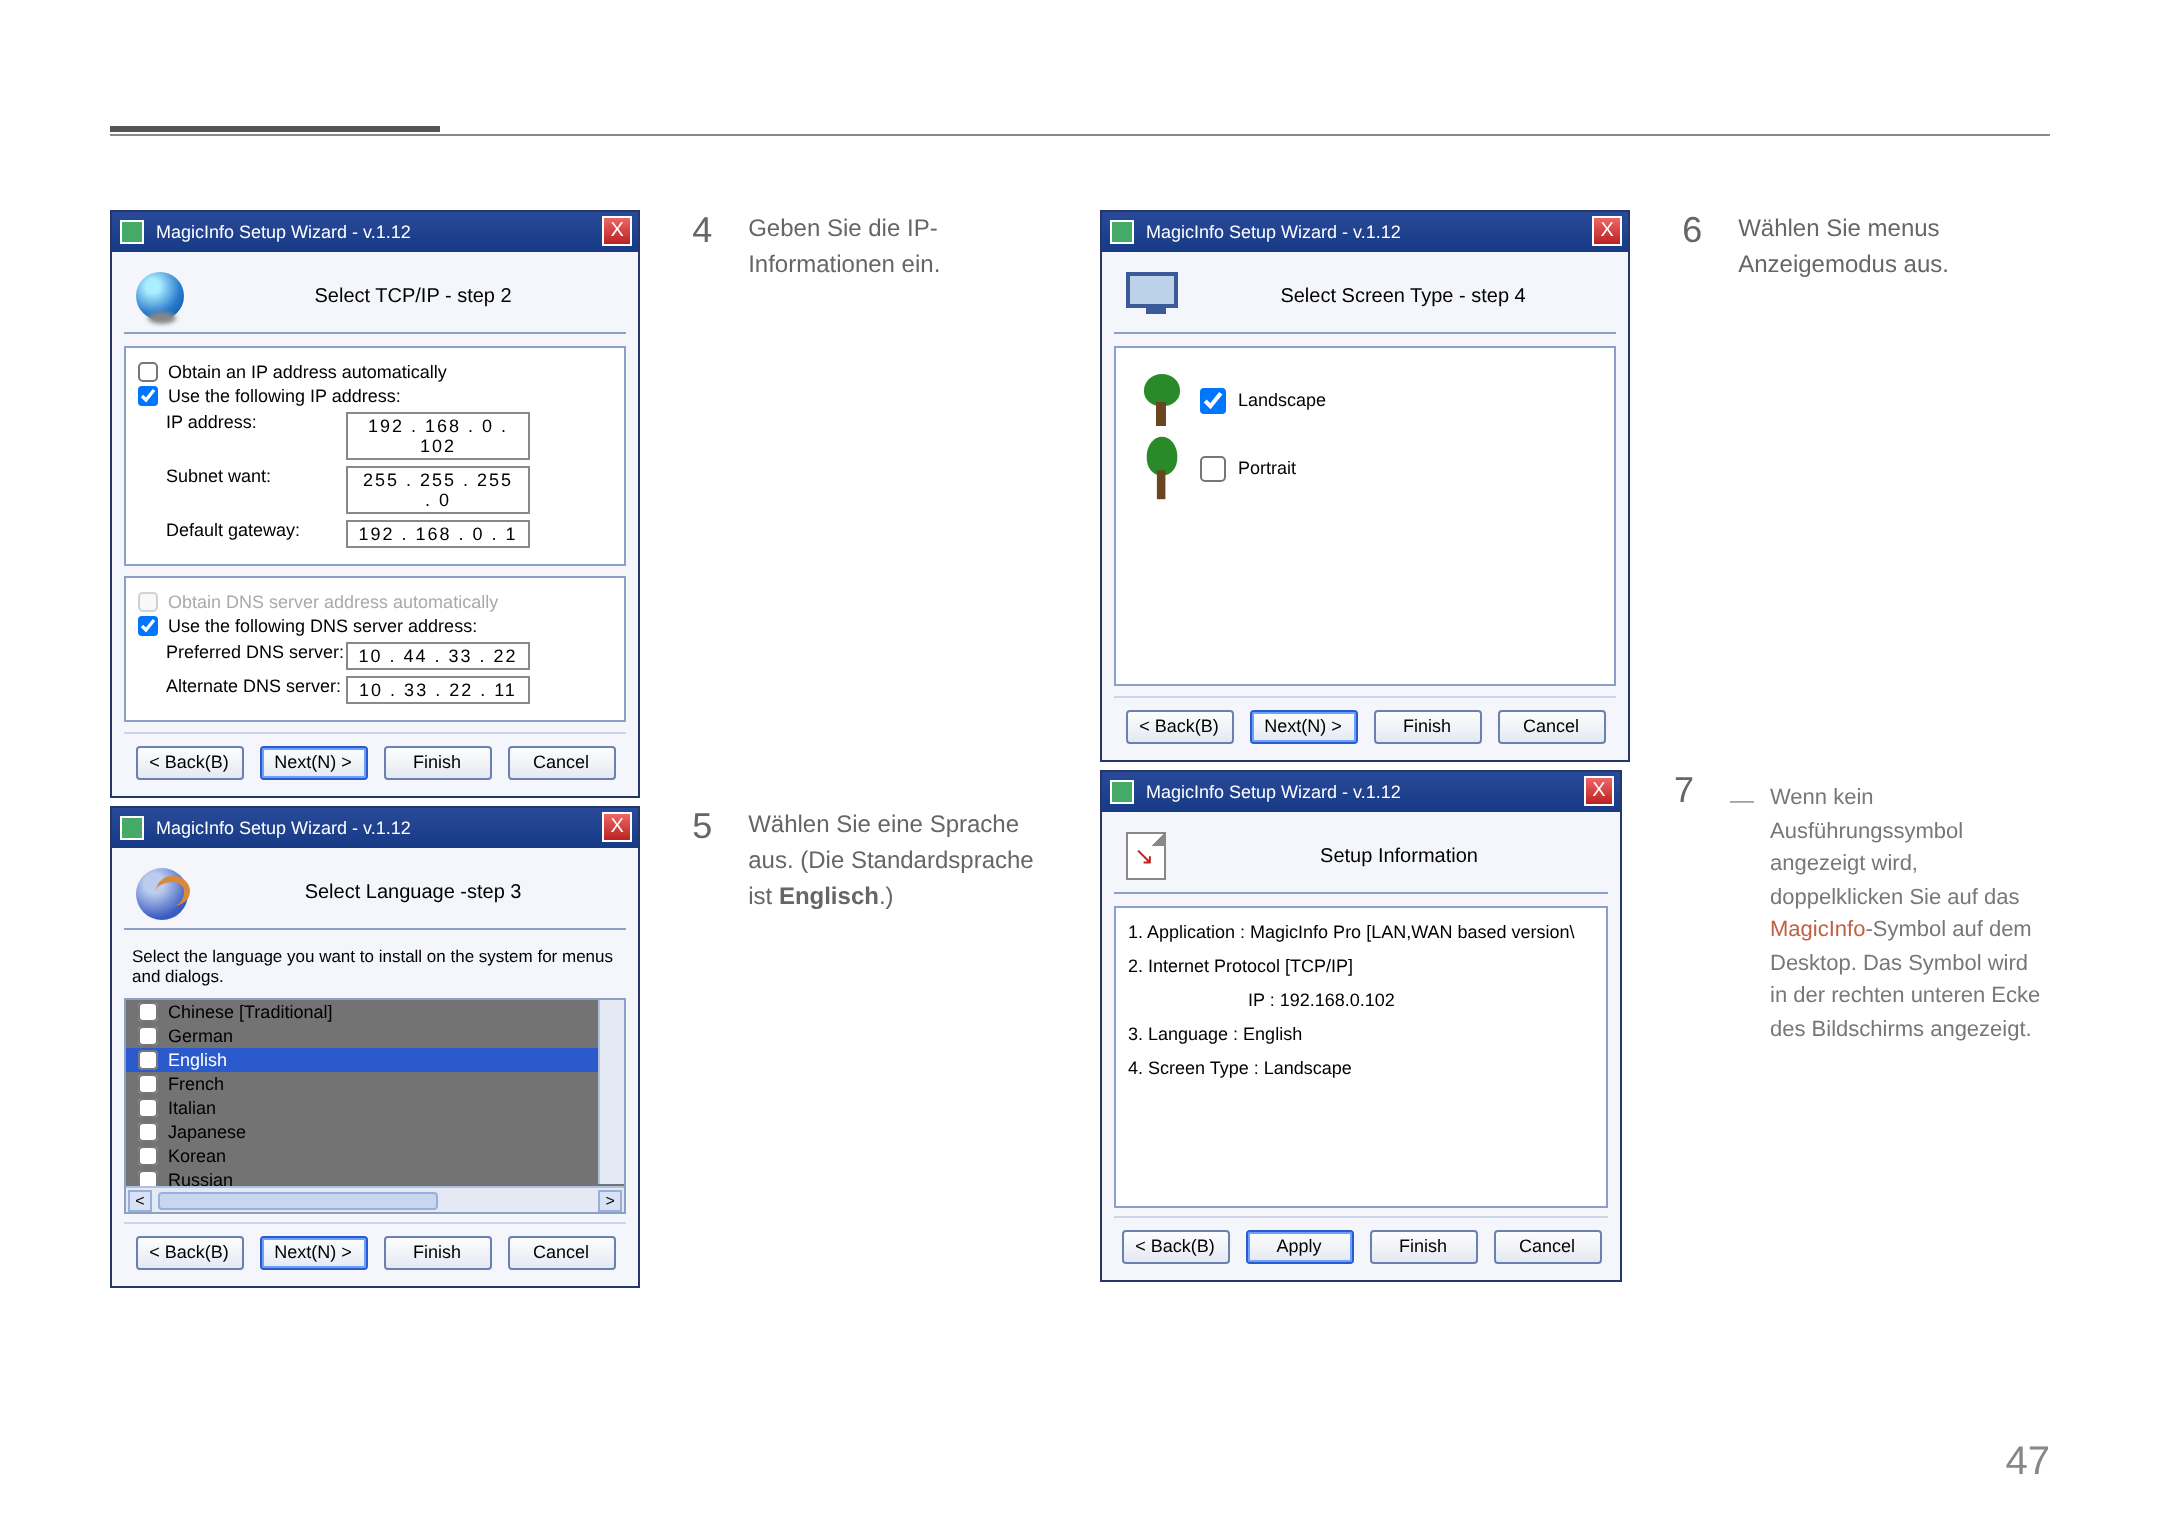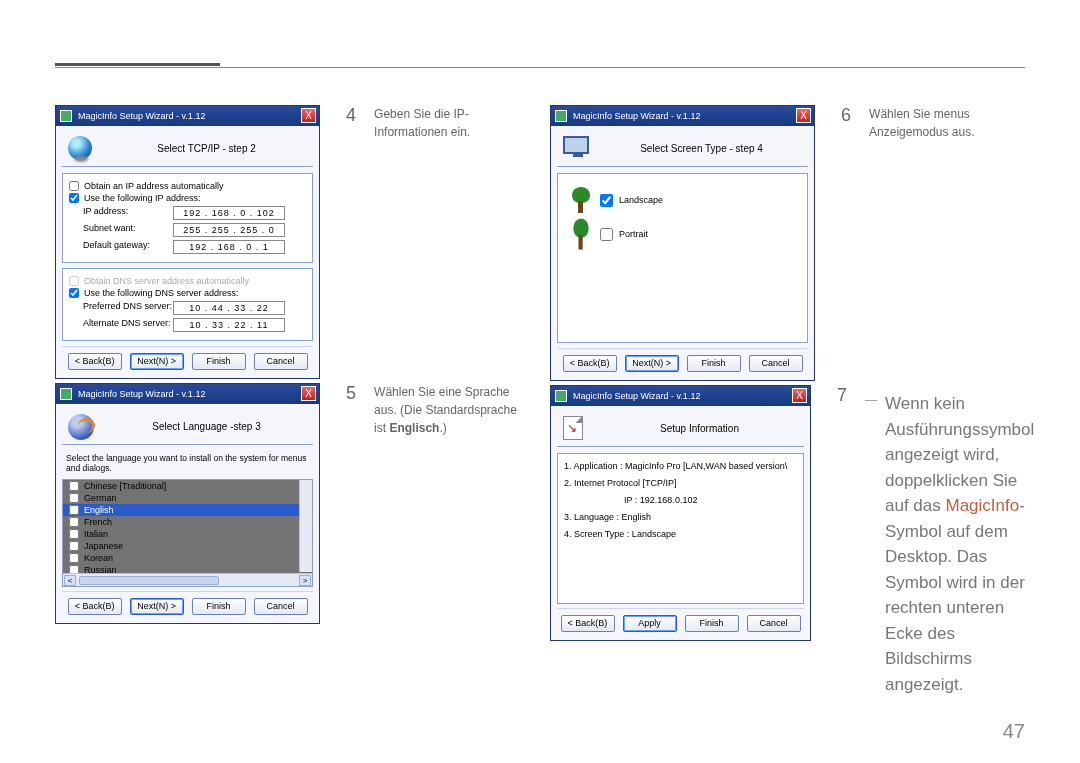--- a/index.html
+++ b/index.html
@@ -8,21 +8,21 @@
   .short-rule { position: absolute; top: 63px; left: 55px; width: 165px; height: 3px; background: #555; }
   .content { position: absolute; top: 105px; left: 55px; display: flex; gap: 20px; }
   .col { display: flex; flex-direction: column; gap: 4px; width: 475px; }
   .row { display: flex; gap: 18px; align-items: flex-start; }
   .num { font-size: 18px; color: #666; font-weight: 300; width: 18px; text-align: right; flex-shrink: 0; }
   .caption { font-size: 12px; color: #666; line-height: 1.5; width: 160px; }
   .caption .highlight { color: #c06040; }
   .caption .strong { font-weight: 700; }
   .dash-note { display: flex; gap: 8px; margin-top: 6px; }
   .dash { color: #999; }
-  .note-body { font-size: 17px; color: #777; line-height: 1.5; width: 180px; }
+  .note-body { font-size: 11px; color: #777; line-height: 1.5; width: 180px; }
 
   
   .wiz { width: 272px; border: 1px solid #23376a; background: linear-gradient(#e9eef8,#f8fafd); box-shadow: 0 0 0 1px #7a95c8 inset; font-size: 9px; color: #000; }
   .wiz-title { height: 20px; background: linear-gradient(#2a4a99,#163a84); color: #fff; display: flex; align-items: center; padding: 0 4px; position: relative; }
   .wiz-title .ticon { width: 12px; height: 12px; background: #4a6; margin-right: 6px; border: 1px solid #fff; }
   .wiz-title .ttext { font-size: 9px; }
   .close-x { position: absolute; right: 3px; top: 2px; width: 15px; height: 15px; background: linear-gradient(#e66,#b22); color: #fff; font-size: 10px; line-height: 14px; text-align: center; border: 1px solid #fff; cursor: pointer; }
   .wiz-body { padding: 6px; background: #f4f6fb; }
   .hdr { display: flex; align-items: center; gap: 10px; border-bottom: 1px solid #8aa0c8; padding: 4px 6px 6px; margin-bottom: 6px; }
   .hdr-icon { width: 28px; height: 24px; }
@@ -36,21 +36,21 @@
   .paper-icon::before { content:""; position:absolute; top:0; right:0; width:6px; height:6px; background:linear-gradient(135deg,#fff 48%, #888 50%);}
   .paper-icon::after { content:"↘"; position:absolute; top:4px; left:3px; color:#b22; font-size:12px;}
   .hdr-title { font-size: 10px; flex: 1; text-align: center; }
 
   .group { border: 1px solid #8aa0c8; background: #fff; padding: 5px 6px; margin-bottom: 5px; }
   .chk { display: flex; align-items: center; gap: 5px; font-size: 9px; margin: 2px 0; }
   .chk input { width: 10px; height: 10px; }
   .chk.dim { color: #aaa; }
   .fld { display: flex; align-items: flex-start; margin: 3px 0 3px 14px; font-size: 9px; }
   .fld label { width: 90px; }
-  .ipbox { border: 1px solid #888; background: #fff; padding: 1px 4px; font-size: 9px; width: 112px; text-align: center; letter-spacing: 1px; }
+  .ipbox { border: 1px solid #888; background: #fff; padding: 1px 4px; font-size: 9px; width: 92px; text-align: center; letter-spacing: 1px; }
 
   .tree-icon { width: 22px; height: 26px; display: inline-block; position: relative; margin-right: 8px; vertical-align: middle; }
   .tree-icon .canopy { position:absolute; top:0; left:2px; width:18px; height:16px; background:#2a8a2a; border-radius:50% 50% 45% 45%;}
   .tree-icon .trunk { position:absolute; bottom:0; left:8px; width:5px; height:12px; background:#6a4520;}
   .screen-row { display:flex; align-items:center; margin: 8px 6px; }
   .screen-row.portrait .tree-icon { transform: scaleY(1.2) scaleX(0.85); }
 
   .lang-list { border: 1px solid #8aa0c8; background: #737373; height: 108px; overflow: hidden; position: relative; }
   .lang-item { display:flex; align-items:center; gap:5px; padding: 1px 6px; font-size: 9px; }
   .lang-item input { width:10px; height:10px;}

